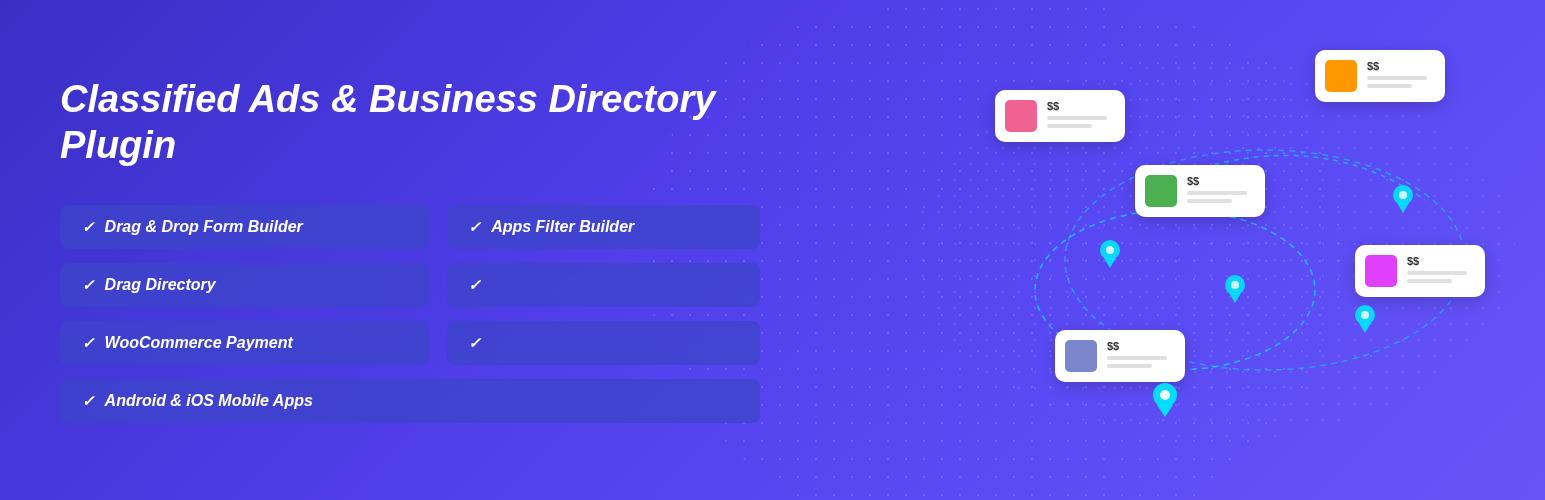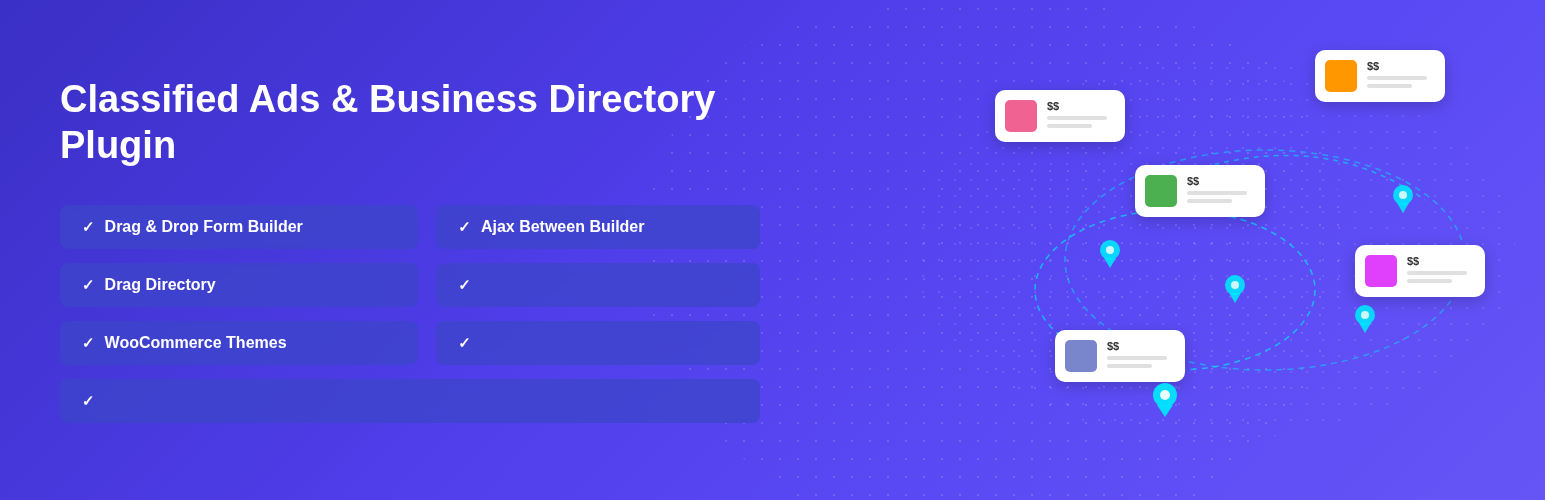--- a/index.html
+++ b/index.html
@@ -34,20 +34,21 @@
       border-radius: 50% 50% 0 0 / 30% 30% 0 0;
       clip-path: ellipse(50% 60% at 50% 50%);
     }
 
     .left-content {
       position: relative;
       z-index: 10;
       padding: 50px 60px;
       flex: 0 0 auto;
       max-width: 820px;
+      font-style: italic;
     }
 
     .main-title {
       color: #ffffff;
       font-size: 38px;
       font-weight: 700;
       margin-bottom: 36px;
       line-height: 1.2;
     }
 
@@ -185,41 +186,42 @@
     <h1 class="main-title">Classified Ads &amp; Business Directory Plugin</h1>
 
     <div class="features-grid">
 
       <div class="feature-badge">
         <span class="check">✓</span>
         <span>Drag &amp; Drop Form Builder</span>
       </div>
       <div class="feature-badge">
         <span class="check">✓</span>
-        <span>Ajax Between Builder</span>
+        <span>Apps Filter Builder</span>
       </div>
 
       <div class="feature-badge">
         <span class="check">✓</span>
         <span>Drag Directory</span>
       </div>
       <div class="feature-badge">
         <span class="check">✓</span>
       </div>
 
       <div class="feature-badge">
         <span class="check">✓</span>
-        <span>WooCommerce Themes</span>
+        <span>WooCommerce Payment</span>
       </div>
       <div class="feature-badge">
         <span class="check">✓</span>
       </div>
 
       <div class="feature-badge wide">
         <span class="check">✓</span>
+        <span>Android &amp; iOS Mobile Apps</span>
       </div>
 
     </div>
   </div>
 
   <div class="right-content">
 
     <div class="map-dots"></div>
 
     <svg class="connections-svg" viewBox="0 0 700 500">

